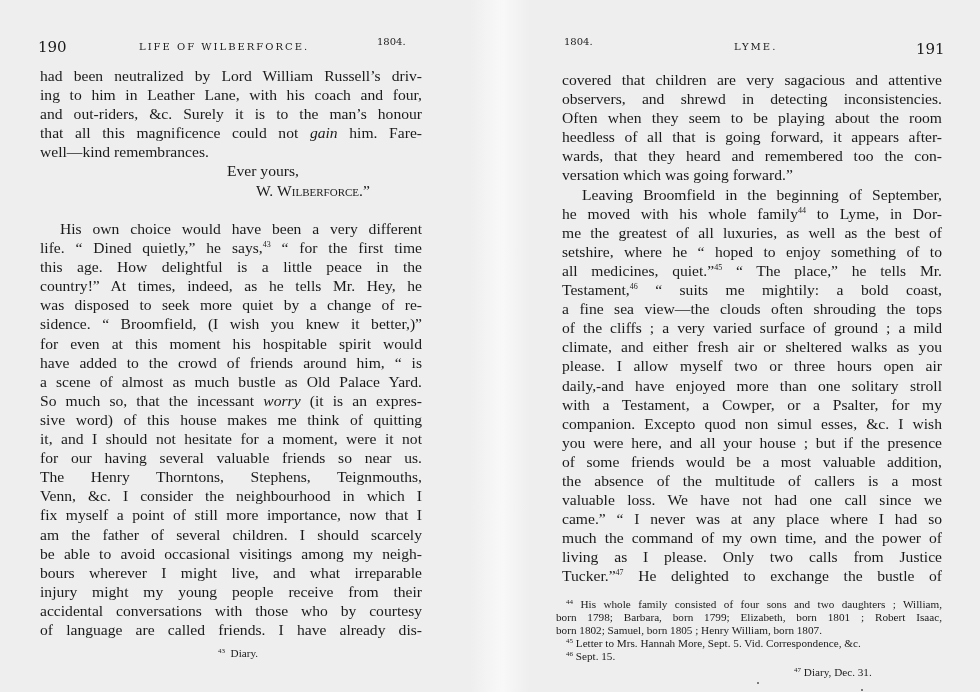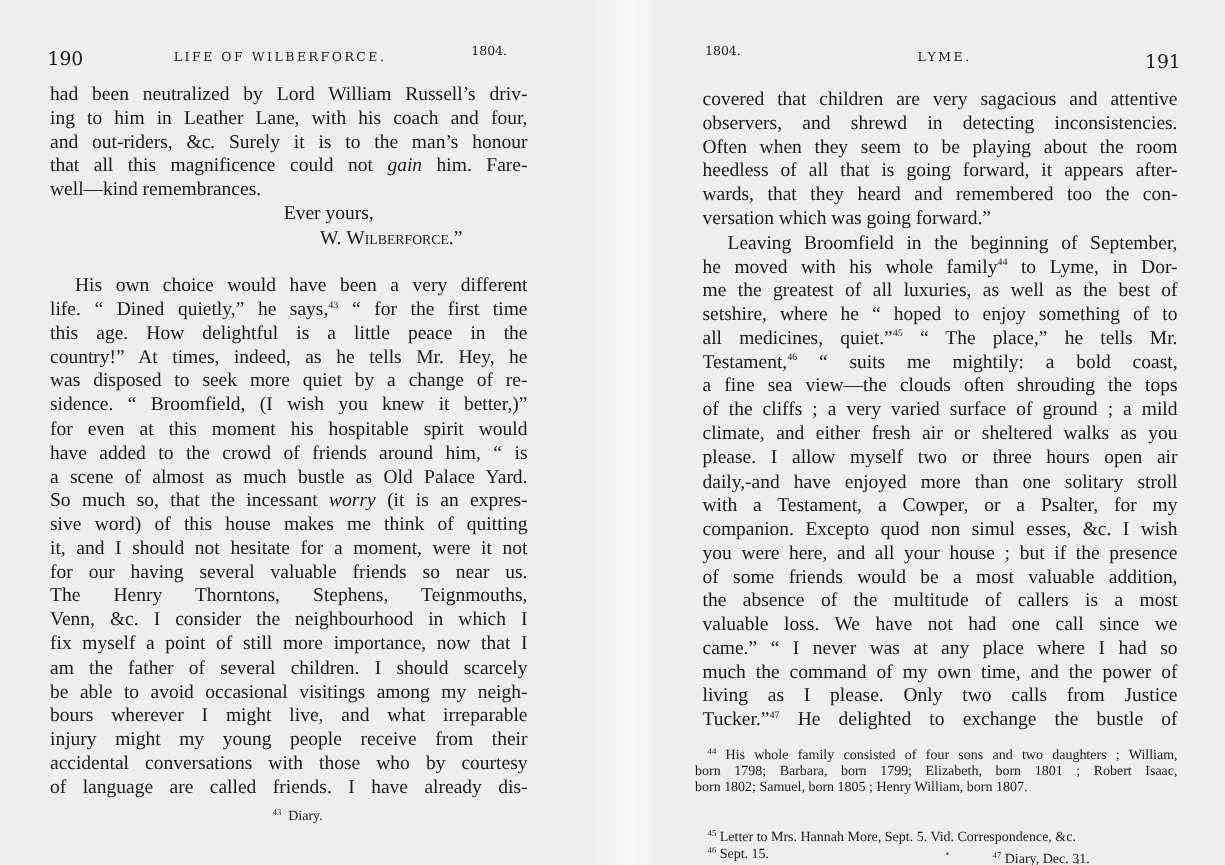--- a/index.html
+++ b/index.html
@@ -134,19 +134,19 @@
     <span class="line">came.”   “ I never was at any place where I had so</span>
     <span class="line">much the command of my own time, and the power of</span>
     <span class="line">living as I please.  Only two calls from Justice</span>
     <span class="line"><span>Tucker.”</span><sup>47</sup><span>   He delighted to exchange the bustle of</span></span>
   </div>
 
   <div class="footnotes" style="left:556px; top:598px; width:386px;">
     <span class="fn-line fn-just" style="padding-left:10px;"><span class="fn-mark">44</span> <span>His whole family consisted of four sons and two daughters ;  William,</span></span>
     <span class="fn-line fn-just">born 1798;  Barbara, born 1799;  Elizabeth, born 1801 ;  Robert Isaac,</span>
     <span class="fn-line">born 1802;  Samuel, born 1805 ;  Henry William, born 1807.</span>
-    <span class="fn-line" style="padding-left:10px;margin-top:27px;"><span class="fn-mark">45</span> <span>Letter to Mrs. Hannah More, Sept. 5.   Vid. Correspondence, &amp;c.</span></span>
-    <span class="fn-line" style="position:relative; padding-left:10px;"><span class="fn-mark">46</span> <span>Sept. 15.</span><span style="position:absolute; left:238px; top:4px;"><span class="fn-mark">47</span> <span>Diary, Dec. 31.</span></span></span>
+    <span class="fn-line" style="padding-left:10px;"><span class="fn-mark">45</span> <span>Letter to Mrs. Hannah More, Sept. 5.   Vid. Correspondence, &amp;c.</span></span>
+    <span class="fn-line" style="position:relative; padding-left:10px;"><span class="fn-mark">46</span> <span>Sept. 15.</span><span style="position:absolute; left:238px; top:16px;"><span class="fn-mark">47</span> <span>Diary, Dec. 31.</span></span></span>
   </div>
 
   <span class="scan-dot" style="left:757px; top:682px;"></span>
   <span class="scan-dot" style="left:861px; top:689px;"></span>
 </div>
 
 </body></html>

